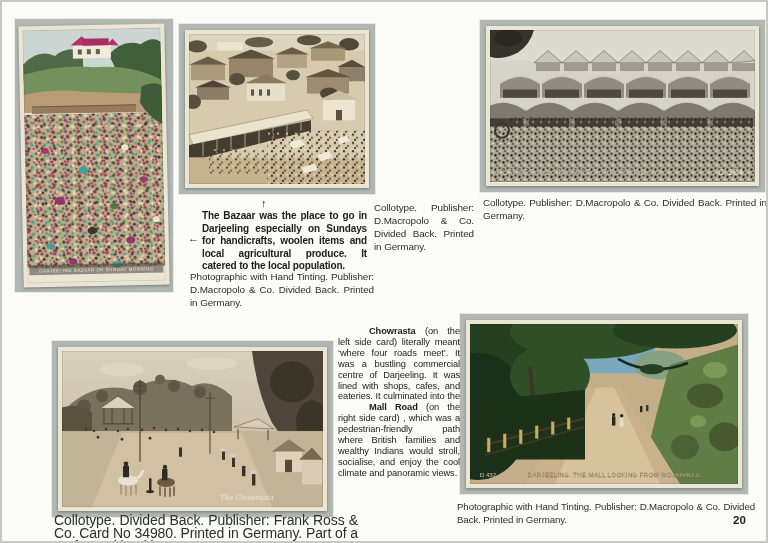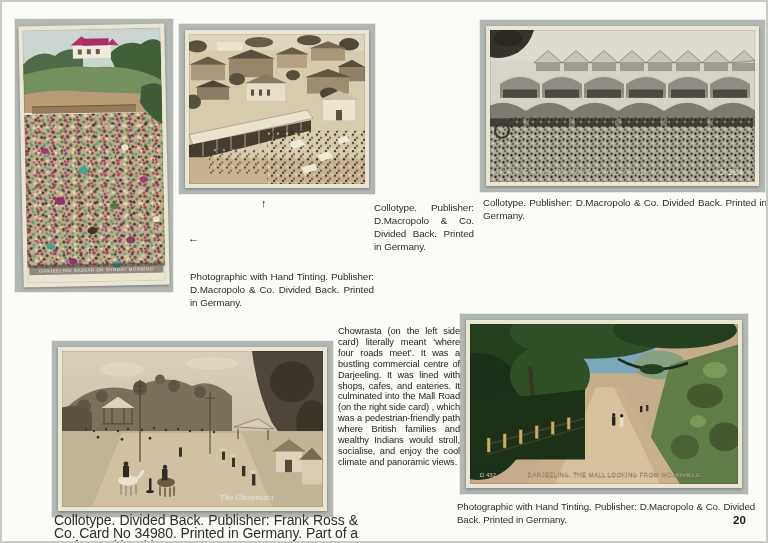--- a/index.html
+++ b/index.html
@@ -10,21 +10,21 @@
   }
   .mat{position:absolute;background:#b1b7b2;box-shadow:0 0 0 1px rgba(0,0,0,.07);}
   .card{position:absolute;inset:6px;background:#ebe5d4;box-shadow:0 1px 3px rgba(0,0,0,.35);padding:4px;box-sizing:border-box;}
   .card svg{display:block;width:100%;height:100%;}
   .tilt{transform:rotate(-1.2deg);}
   .txt{position:absolute;color:#1c1c1c;}
   .body-bold{font-weight:700;text-align:justify;letter-spacing:-0.15px;}
   .credit{color:#2e2e2e;text-align:justify;letter-spacing:-0.1px;}
   .arrow{position:absolute;font-weight:700;color:#1c1c1c;font-size:11px;}
   .pageno{position:absolute;font-weight:700;font-size:11.5px;color:#1c1c1c;}
-  b{font-weight:400;}
+  b{font-weight:700;margin-left:31px;}
 </style>
 </head>
 <body>
 
 <div class="page">
 
   <div class="mat" style="left:13px;top:17px;width:158px;height:273px;">
     <div class="card tilt">
       <svg viewBox="0 0 138 251" preserveAspectRatio="none">
         <defs>
@@ -373,20 +373,21 @@
         <text x="10" y="149" font-size="6" fill="#ece2cc" stroke="#6b5640" stroke-width="0.2">D 432</text>
         <text x="145" y="149" font-size="6" fill="#ece2cc" stroke="#6b5640" stroke-width="0.25" letter-spacing="0.4" text-anchor="middle">DARJEELING. THE MALL LOOKING FROM WOODVILLE.</text>
         <rect x="0.3" y="0.3" width="267.4" height="155.4" fill="none" stroke="#000" stroke-opacity="0.12"></rect>
       </svg>
     </div>
   </div>
 
   <span class="arrow" style="left:259px;top:195px;">↑</span>
   <span class="arrow" style="left:186px;top:230px;">←</span>
 
+  <p class="txt body-bold" style="left:200px;top:208px;width:165px;font-size:10px;line-height:12.6px;margin:0;">The Bazaar was the place to go in Darjeeling especially on Sundays for handicrafts, woolen items and local agricultural produce. It catered to the local population.</p>
 
   <p class="txt credit" style="left:188px;top:268px;width:184px;font-size:9.9px;line-height:13px;margin:0;">Photographic with Hand Tinting. Publisher: D.Macropolo &amp; Co. Divided Back. Printed in Germany.</p>
 
   <p class="txt credit" style="left:372px;top:199px;width:100px;font-size:9.9px;line-height:13px;margin:0;">Collotype. Publisher: D.Macropolo &amp; Co. Divided Back. Printed in Germany.</p>
 
   <div class="txt" style="left:481px;top:194px;width:284px;">
     <p class="credit" style="font-size:9.9px;line-height:13px;margin:0;">Collotype. Publisher: D.Macropolo &amp; Co. Divided Back. Printed in Germany.</p>
   </div>
 
   <p class="txt" style="left:336px;top:324px;width:122px;font-size:9.3px;line-height:10.9px;margin:0;text-align:justify;letter-spacing:-0.1px;"><b>Chowrasta</b><span> (on the left side card) literally meant ‘where four roads meet’.  It was a bustling commercial centre of Darjeeling. It was lined with shops, cafes, and eateries. It culminated into the </span><b>Mall Road</b><span> (on the right side card) , which was a pedestrian-friendly path where British families and wealthy Indians would stroll, socialise, and enjoy the cool climate and panoramic views.</span></p>

